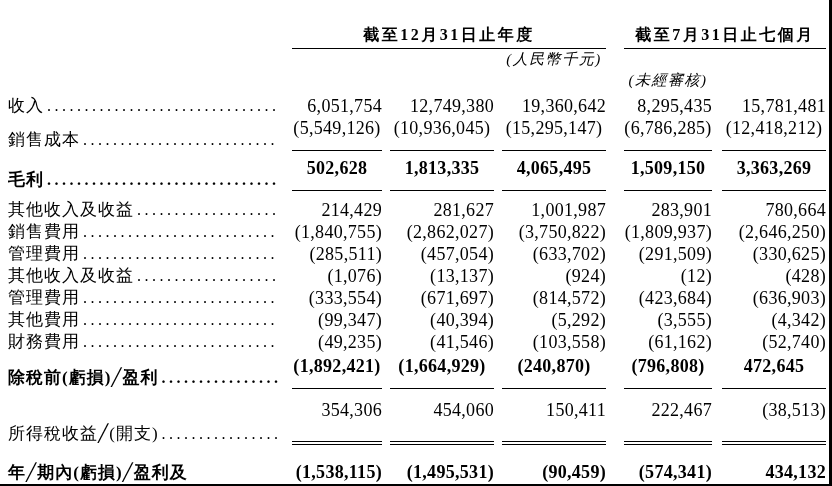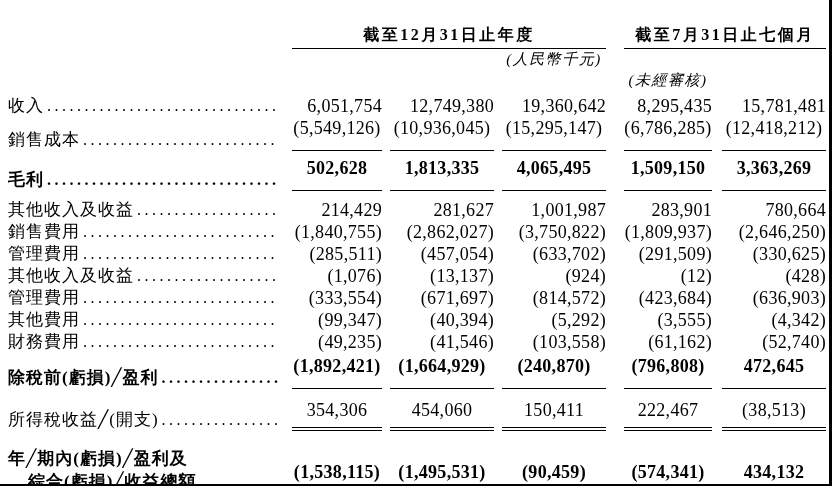--- a/index.html
+++ b/index.html
@@ -22,21 +22,21 @@
 
   .lbl { display: flex; align-items: baseline; overflow: hidden;
          font-size: 17px; letter-spacing: 1px; line-height: 22px; white-space: nowrap; }
   .leader { flex: 1 1 auto; overflow: hidden; letter-spacing: 3.5px; margin-left: 3px;
             font-size: 16px; white-space: nowrap; }
   .lbl2 { font-size: 17px; letter-spacing: 1px; line-height: 23px; white-space: nowrap; }
   .lbl2 .indent { padding-left: 20px; }
 
   tr.bold .v, tr.bold .lbl, tr.bold .lbl2 { font-weight: bold; }
   tr.rule-s .num .v { border-bottom: 1.5px solid #000; padding-bottom: 11px; text-align: center; }
-  tr.rule-d .num .v { border-bottom: 4px double #000; padding-bottom: 6px; text-align: center; }
+  tr.rule-d .num .v { border-bottom: 4px double #000; padding-bottom: 20px; }
 
   .ghead .gh { font-weight: bold; text-align: center; font-size: 16px; letter-spacing: 2.5px;
                border-bottom: 1.5px solid #000; padding-bottom: 3px; line-height: 20px; }
   .gh1 { margin-left: 14px; } .gh2 { margin-left: 18px; margin-top: 17px; }
   .yhead .v { font-weight: bold; text-align: center; border-bottom: 1.5px solid #000;
               padding-bottom: 2px; padding-top: 5px; font-size: 16px; line-height: 22px; }
   .note { font-style: italic; text-align: center; font-size: 15px;
           letter-spacing: 1.5px; line-height: 21px; }
   tr.pt2 td { padding-top: 2px; } tr.pt4 td { padding-top: 4px; }
   tr.pt6 td { padding-top: 6px; } tr.pt8 td { padding-top: 8px; text-align: right; }

